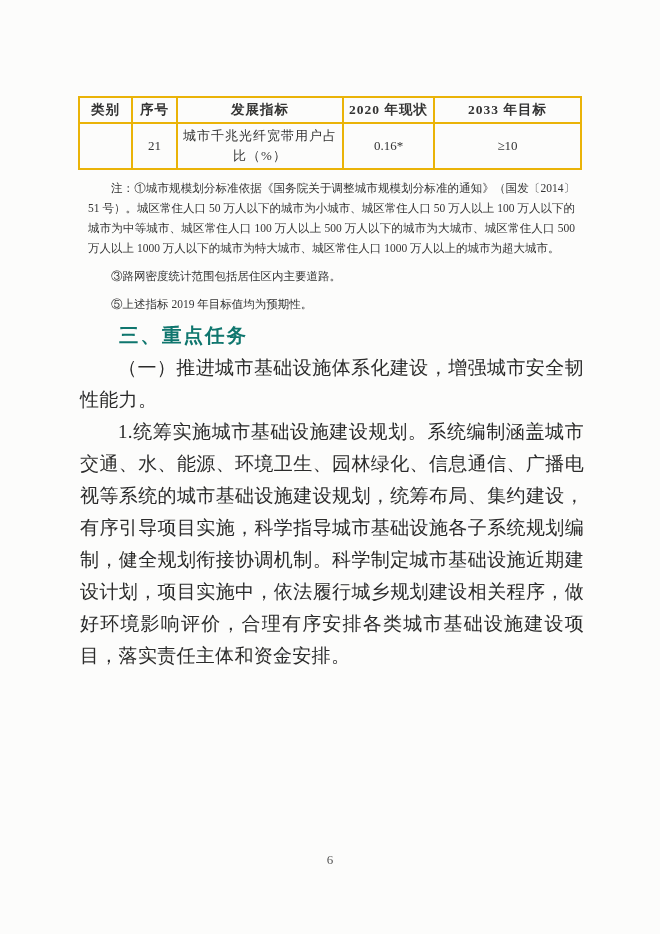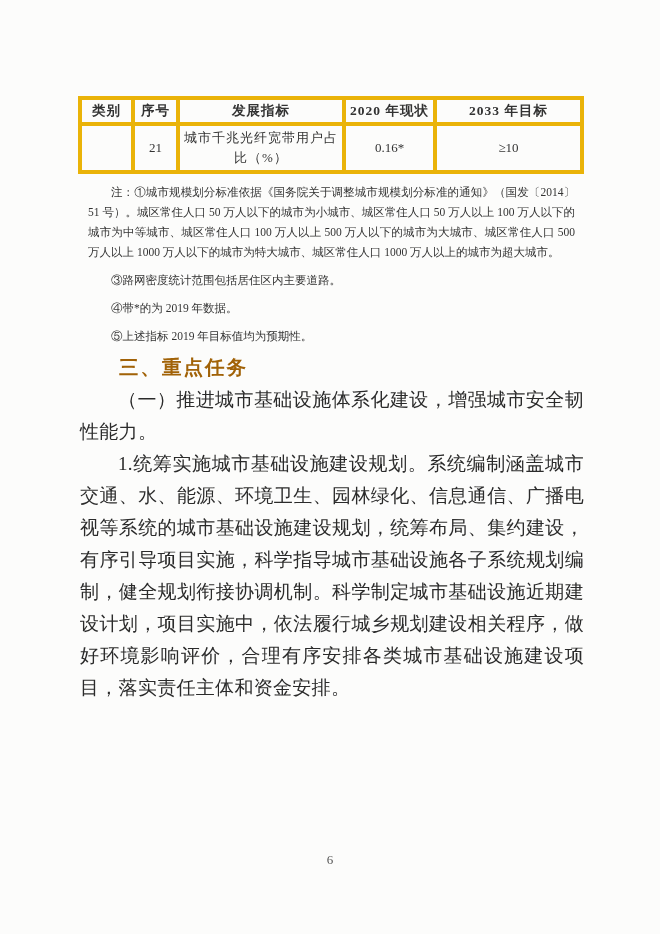--- a/index.html
+++ b/index.html
@@ -20,21 +20,21 @@
   
   table.indicator-table {
     border-collapse: collapse;
     margin: 96px 0 0 78px;
     width: 502px;
     table-layout: fixed;
     color: #333;
   }
   table.indicator-table th,
   table.indicator-table td {
-    border: 4px solid #eab308;
+    border: 2px solid #eab308;
     text-align: center;
     vertical-align: middle;
     font-size: 13px;
     padding: 2px 0;
   }
   table.indicator-table th {
     font-weight: bold;
     height: 26px;
     font-size: 13.5px;
     letter-spacing: 1px;
@@ -63,21 +63,21 @@
   }
 
   
   .bodytext {
     margin: 0 76px 0 80px;
   }
   .section-heading {
     font-family: "Liberation Sans", "DejaVu Sans", sans-serif;
     font-weight: bold;
     font-size: 19.5px;
-    color: #a16207;
+    color: #0f766e;
     margin: 8px 0 4px 0;
     text-indent: 2em;
     line-height: 26px;
     letter-spacing: 2px;
   }
   .para, .subheading {
     font-size: 19px;
     line-height: 32px;
     text-align: justify;
     text-indent: 2em;
@@ -126,21 +126,20 @@
         <td class="cell-indicator">城市千兆光纤宽带用户占比（%）</td>
         <td>0.16*</td>
         <td>≥10</td>
       </tr>
     </tbody>
   </table>
 
   <div class="notes">
     <p><span>注：</span><span>①城市规模划分标准依据《国务院关于调整城市规模划分标准的通知》（国发〔2014〕51 号）。城区常住人口 50 万人以下的城市为小城市、城区常住人口 50 万人以上 100 万人以下的城市为中等城市、城区常住人口 100 万人以上 500 万人以下的城市为大城市、城区常住人口 500 万人以上 1000 万人以下的城市为特大城市、城区常住人口 1000 万人以上的城市为超大城市。</span></p>
     <p>③路网密度统计范围包括居住区内主要道路。</p>
-    <p>④带*的为 2019 年数据。</p>
     <p>⑤上述指标 2019 年目标值均为预期性。</p>
   </div>
 
   <div class="bodytext">
     <h2 class="section-heading">三、重点任务</h2>
     <p class="subheading">（一）推进城市基础设施体系化建设，增强城市安全韧性能力。</p>
     <p class="para">1.统筹实施城市基础设施建设规划。系统编制涵盖城市交通、水、能源、环境卫生、园林绿化、信息通信、广播电视等系统的城市基础设施建设规划，统筹布局、集约建设，有序引导项目实施，科学指导城市基础设施各子系统规划编制，健全规划衔接协调机制。科学制定城市基础设施近期建设计划，项目实施中，依法履行城乡规划建设相关程序，做好环境影响评价，合理有序安排各类城市基础设施建设项目，落实责任主体和资金安排。</p>
   </div>
 
   <div class="pageno">6</div>

